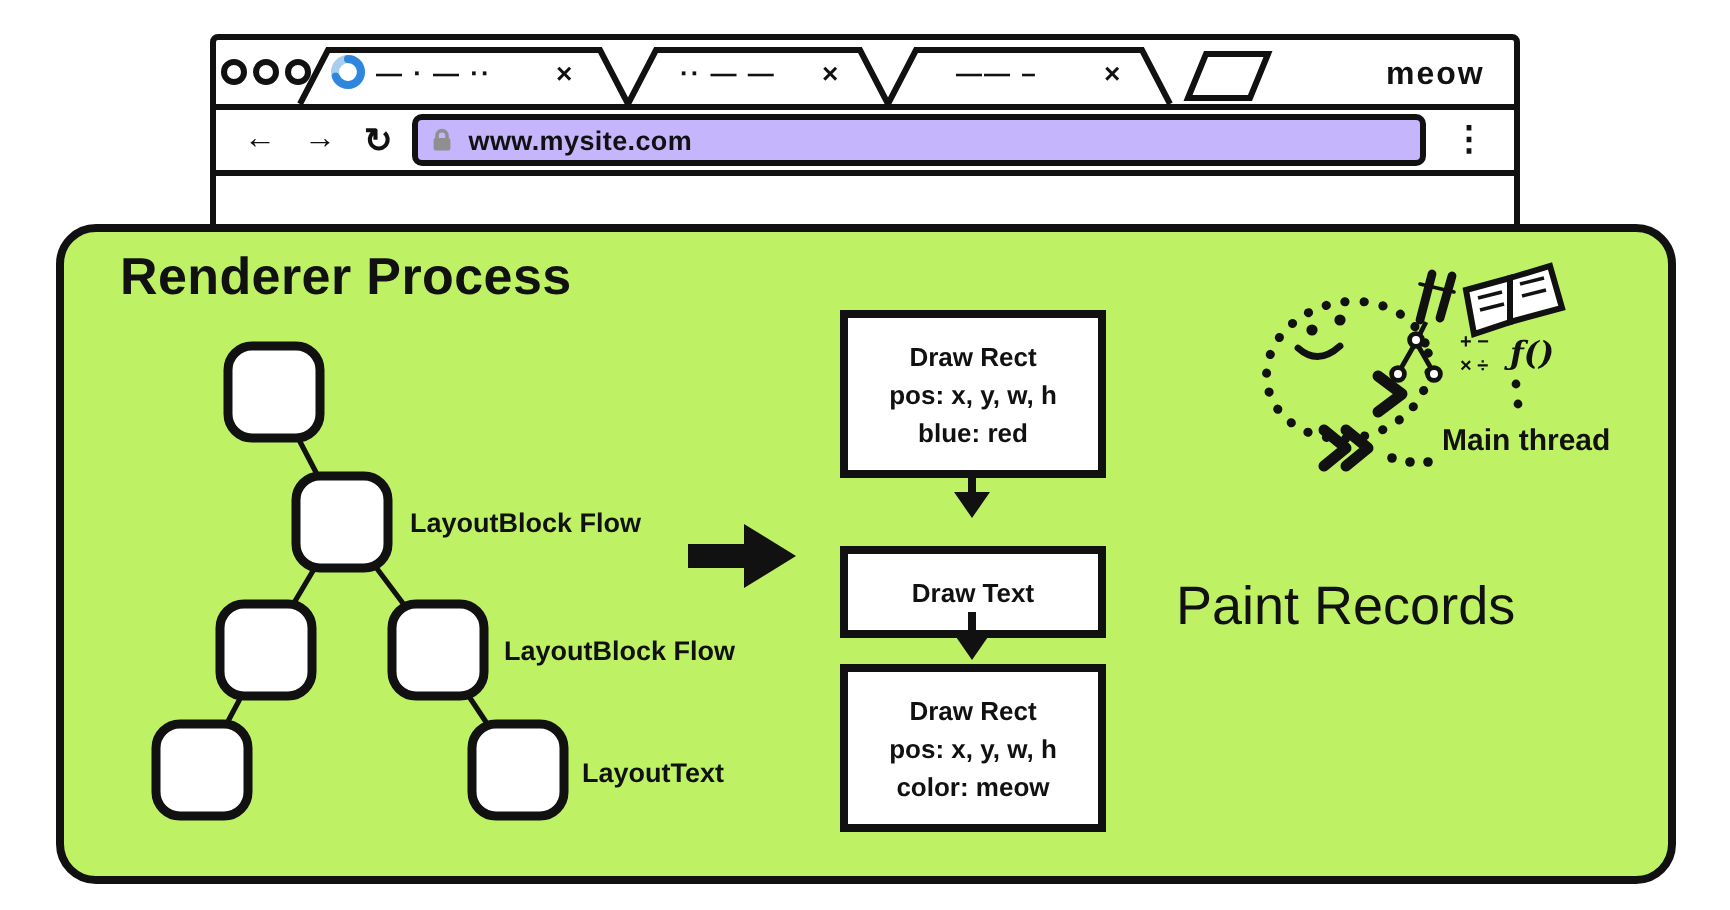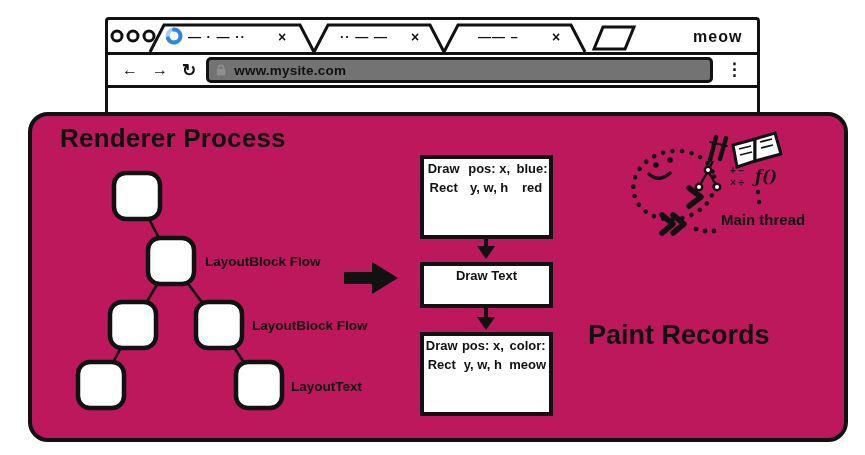--- a/index.html
+++ b/index.html
@@ -8,35 +8,35 @@
 
   
   .browser{position:absolute;left:105px;top:17px;width:649px;height:96px;
            border:3px solid #111;border-radius:4px;background:#fff;z-index:1;}
   .tabrow{height:32px;border-bottom:3px solid #111;position:relative;}
   .tabrow svg{display:block;}
   .urlrow{height:30px;border-bottom:3px solid #111;display:flex;align-items:center;}
   .navbtn{font-size:16px;font-weight:700;line-height:1;margin-left:14px;cursor:default;}
   .navbtn.refresh{font-size:17px;}
   .urlbox{margin-left:10px;width:496px;height:20px;border:3px solid #111;border-radius:5px;
-          display:flex;align-items:center;gap:6px;padding-left:5px;background:#737373;}
+          display:flex;align-items:center;gap:6px;padding-left:5px;background:#c4b5fd;}
   .urltext{font-size:13.5px;font-weight:600;letter-spacing:.2px;}
   .menudots{margin-left:auto;margin-right:14px;font-size:17px;font-weight:700;line-height:.9;}
 
   
   .renderer{position:absolute;left:28px;top:112px;width:802px;height:322px;
-            border:4px solid #111;border-radius:20px;background:#be185d;z-index:2;padding-left:10px;}
+            border:4px solid #111;border-radius:20px;background:#bef264;z-index:2;}
   .renderer-title{position:absolute;left:28px;top:7px;font-size:26px;font-weight:700;letter-spacing:.2px;}
-  .paint-heading{position:absolute;left:556px;top:204px;font-size:27px;font-weight:700;}
+  .paint-heading{position:absolute;left:556px;top:172px;font-size:27px;font-weight:400;}
 
   .pbox{position:absolute;left:388px;width:125px;border:4px solid #111;background:#fff;
-        display:flex;justify-content:center;text-align:center;}
+        display:flex;flex-direction:column;justify-content:center;text-align:center;}
   .pbox span{display:block;font-size:13px;font-weight:700;line-height:19px;}
   .pbox1{top:39px;height:76px;}
-  .pbox2{top:146px;height:38px;}
+  .pbox2{top:157px;height:38px;}
   .pbox3{top:216px;height:76px;}
   .varrow{position:absolute;left:442px;width:24px;height:24px;}
   .bigarrow{position:absolute;left:312px;top:144px;width:56px;height:36px;}
   .tree-svg{position:absolute;left:28px;top:44px;}
   .mt-svg{position:absolute;left:593px;top:12px;}
 
   .treelabel{font-size:13.5px;font-weight:700;fill:#111;}
   .tabscribble{font-size:13px;font-weight:700;fill:#111;letter-spacing:1px;}
   .tabclose{font-size:14px;font-weight:900;fill:#111;}
   .brandtext{font-size:16px;font-weight:700;fill:#111;letter-spacing:1px;}

